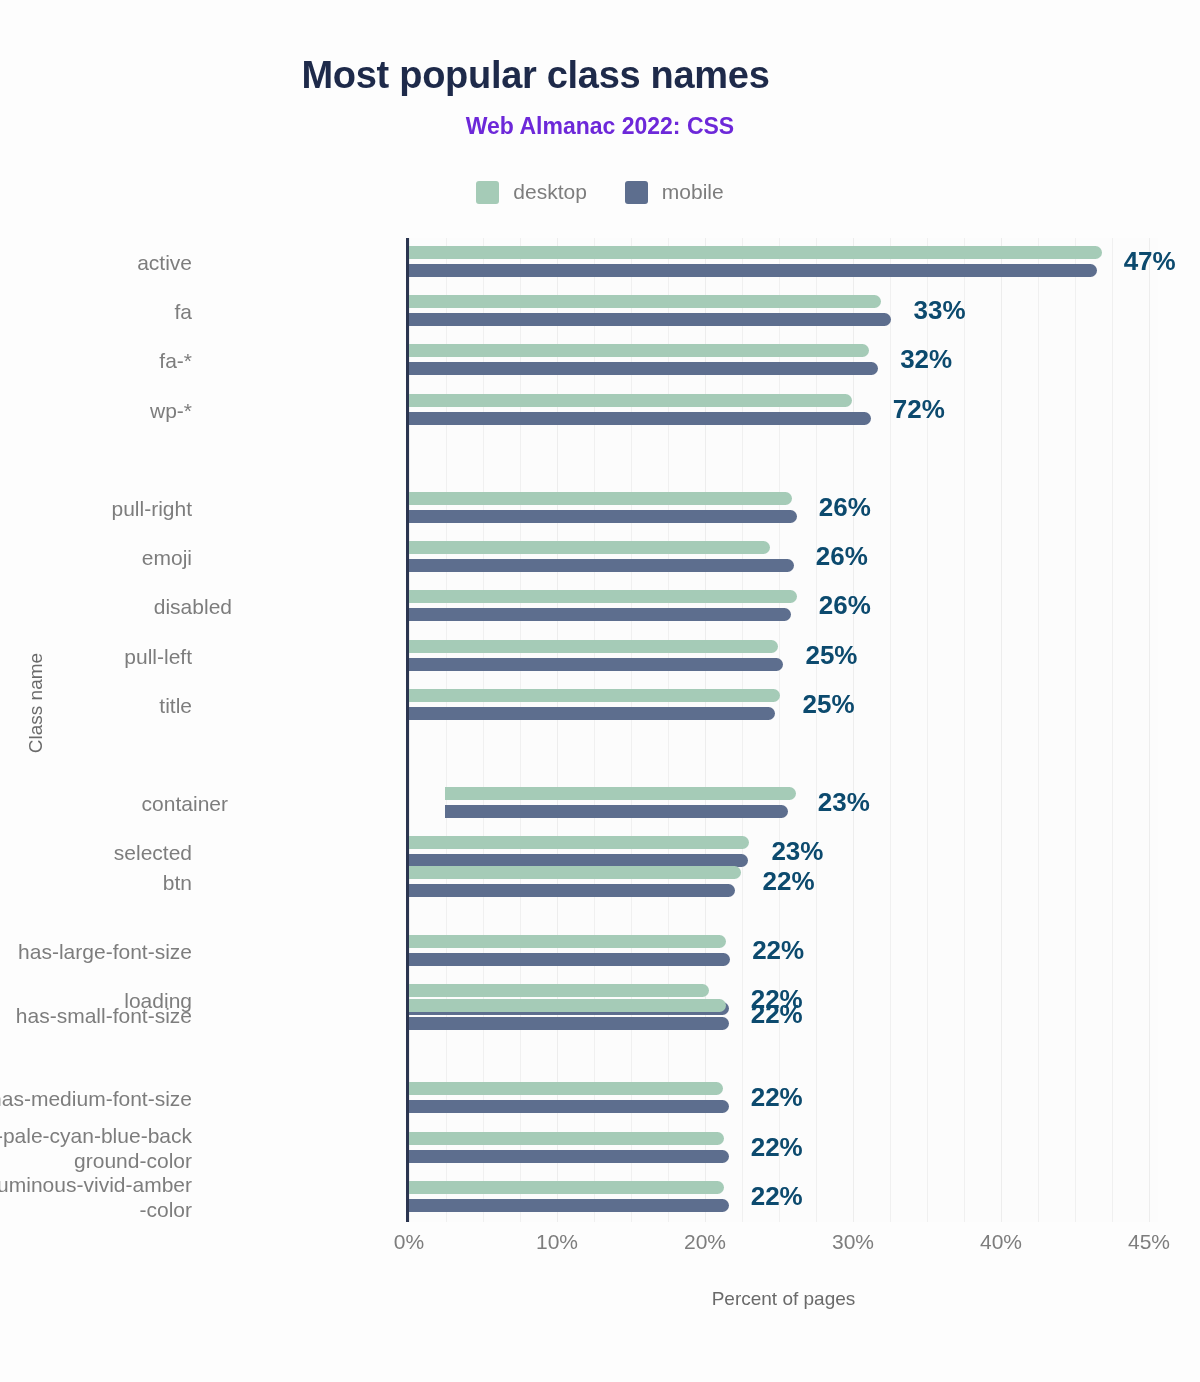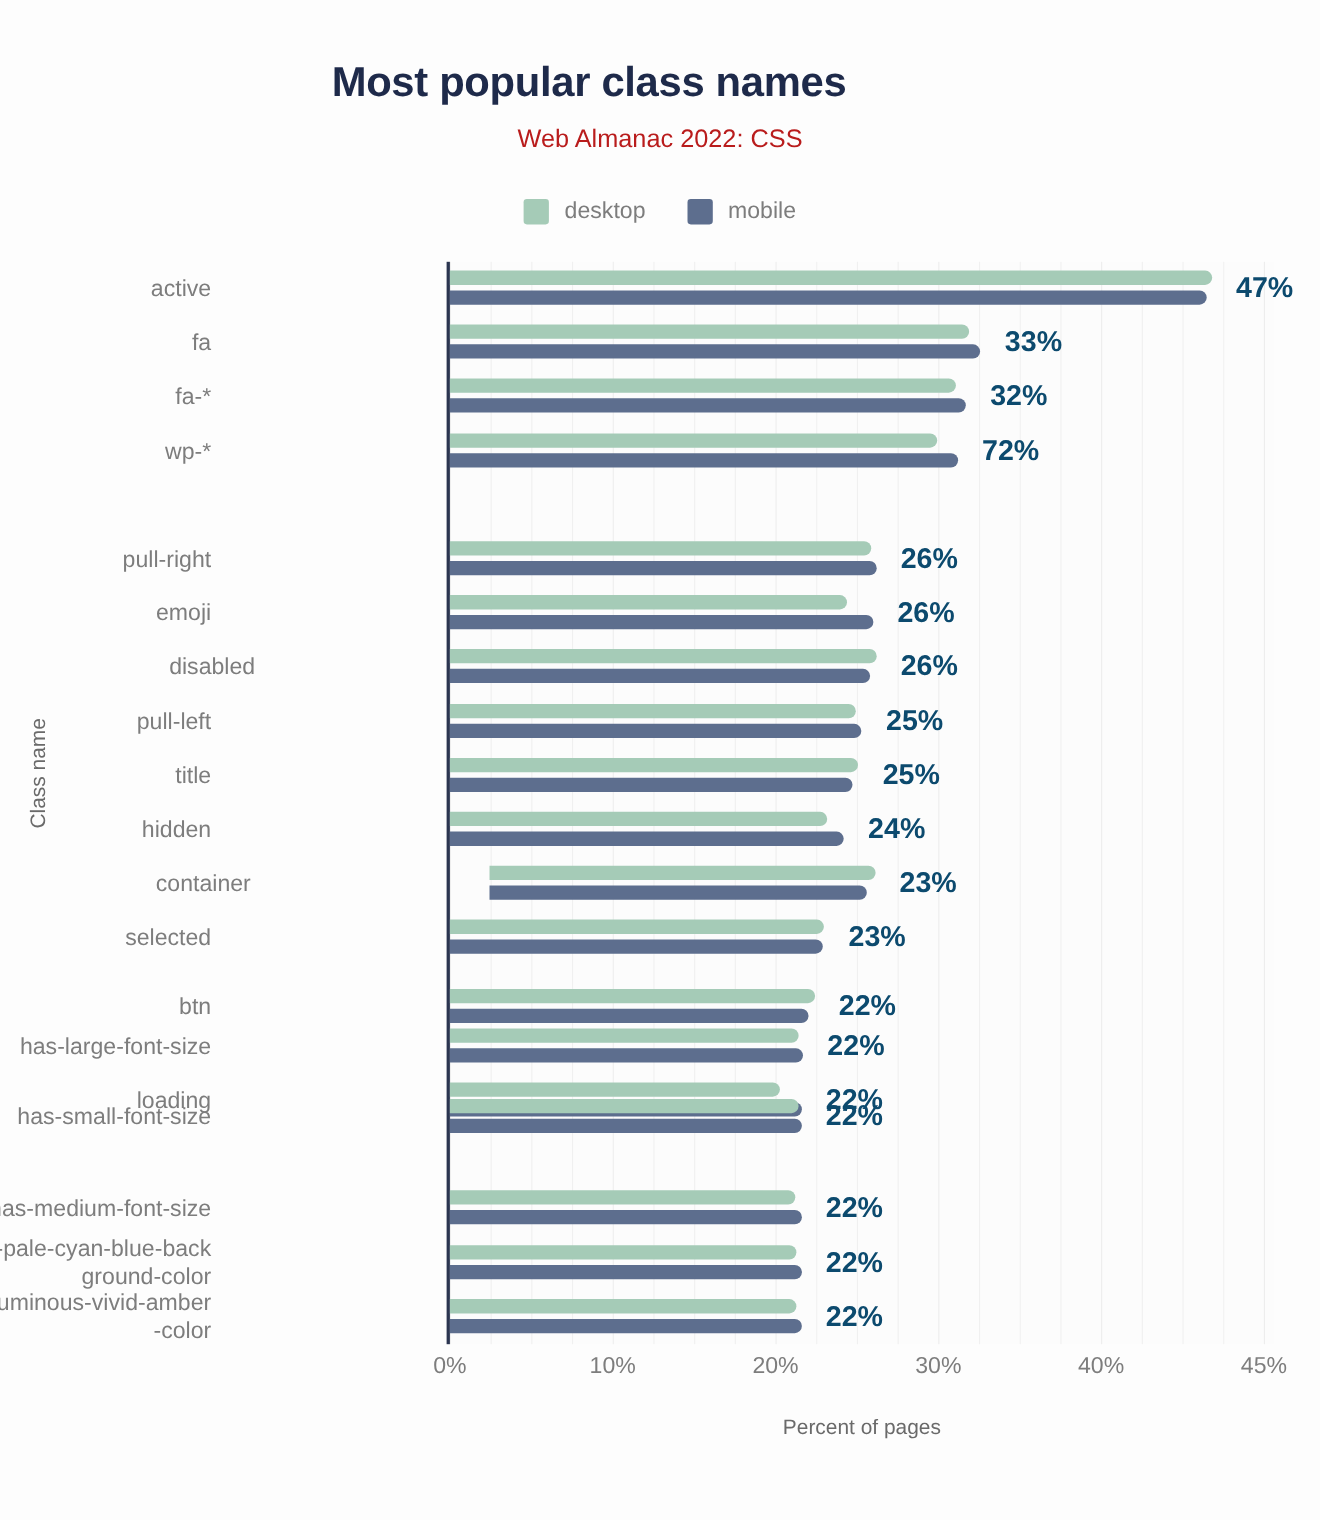--- a/index.html
+++ b/index.html
@@ -33,22 +33,22 @@
     color: #1e2a4a;
     letter-spacing: -0.3px;
   }
   .chart-subtitle {
     position: absolute;
     top: 113px;
     left: 0;
     width: 1200px;
     text-align: center;
     font-size: 23px;
-    font-weight: normal;
-    color: #b91c1c;
+    font-weight: bold;
+    color: #6d28d9;
   }
 
   
   .legend {
     position: absolute;
     top: 180px;
     left: 0;
     width: 1200px;
     display: flex;
     justify-content: center;
@@ -298,45 +298,37 @@
         <div class="value-label" style="left: 805.44px;">25%</div>
       </div>
       <div class="row" style="top: 442.8px;">
         <div class="row-label">
           <span>title</span>
         </div>
         <div class="bar desktop" style="width: 371.48px; background: rgb(165, 203, 183);"></div>
         <div class="bar mobile" style="width: 365.56px; background: rgb(93, 110, 142);"></div>
         <div class="value-label" style="left: 802.48px;">25%</div>
       </div>
-      <div class="row" style="top: 492px;">
-        <div class="row-label">
-          <span>hidden</span>
-        </div>
-        <div class="bar desktop" style="width: 343.36px; background: rgb(165, 203, 183);"></div>
-        <div class="bar mobile" style="width: 358.16px; background: rgb(93, 110, 142);"></div>
-        <div class="value-label" style="left: 789.16px;">24%</div>
-      </div>
       <div class="row" style="top: 541.2px; margin-left: 36px;">
         <div class="row-label">
           <span>container</span>
         </div>
         <div class="bar desktop" style="width: 350.76px; background: rgb(165, 203, 183);"></div>
         <div class="bar mobile" style="width: 343.36px; background: rgb(93, 110, 142);"></div>
         <div class="value-label" style="left: 781.76px;">23%</div>
       </div>
       <div class="row" style="top: 590.4px;">
         <div class="row-label">
           <span>selected</span>
         </div>
         <div class="bar desktop" style="width: 340.4px; background: rgb(165, 203, 183);"></div>
         <div class="bar mobile" style="width: 338.92px; background: rgb(93, 110, 142);"></div>
         <div class="value-label" style="left: 771.4px;">23%</div>
       </div>
-      <div class="row" style="top: 653px;">
+      <div class="row" style="top: 620px;">
         <div class="row-label">
           <span>btn</span>
         </div>
         <div class="bar desktop" style="width: 331.52px; background: rgb(165, 203, 183);"></div>
         <div class="bar mobile" style="width: 325.6px; background: rgb(93, 110, 142);"></div>
         <div class="value-label" style="left: 762.52px;">22%</div>
       </div>
       <div class="row" style="top: 688.8px;">
         <div class="row-label">
           <span>has-large-font-size</span>

